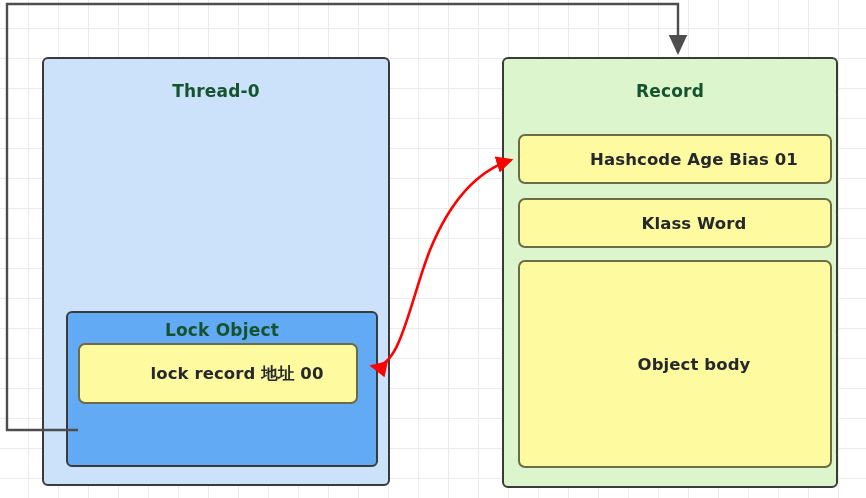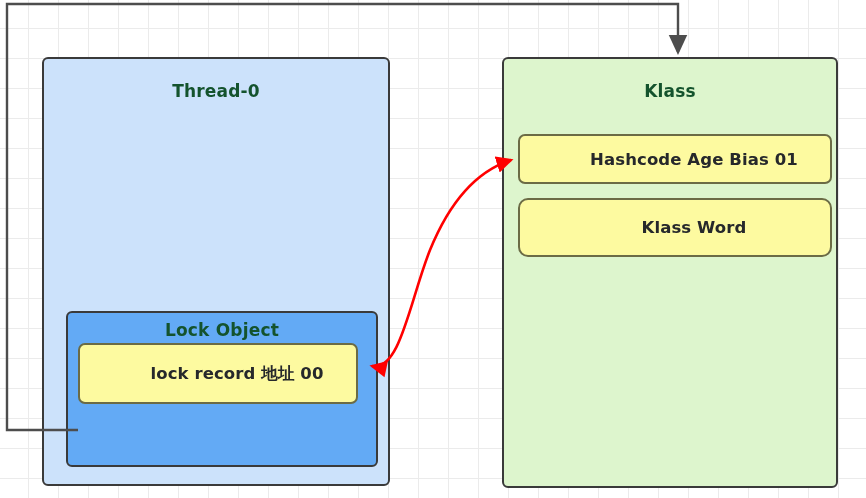--- a/index.html
+++ b/index.html
@@ -91,21 +91,21 @@
   #object-box {
     left: 502px;
     top: 57px;
     width: 336px;
     height: 431px;
     background: #ddf5cd;
   }
   #object-title { top: 22px; }
 
   #hashcode-cell  { left: 518px; top: 134px; width: 314px; height: 50px; }
-  #klass-word-cell{ left: 518px; top: 198px; width: 314px; height: 59px; border-radius: 10px; }
+  #klass-word-cell{ left: 518px; top: 198px; width: 314px; height: 50px; }
   #object-body-cell { left: 518px; top: 260px; width: 314px; height: 208px; }
 
   
   #connectors {
     position: absolute;
     left: 0;
     top: 0;
     width: 866px;
     height: 498px;
     pointer-events: none;
@@ -123,31 +123,34 @@
   <div class="node" id="lock-record-box">
     <div class="node-title" id="lock-record-title">Lock Object</div>
   </div>
 
   <div class="ycell" id="lock-record-addr">
     <span class="cell-label">lock record 地址 00</span>
   </div>
 
 
   <div class="node" id="object-box">
-    <div class="node-title" id="object-title">Klass</div>
+    <div class="node-title" id="object-title">Record</div>
   </div>
 
   <div class="ycell" id="hashcode-cell">
     <span class="cell-label">Hashcode Age Bias 01</span>
   </div>
 
   <div class="ycell" id="klass-word-cell">
     <span class="cell-label">Klass Word</span>
   </div>
 
+  <div class="ycell" id="object-body-cell">
+    <span class="cell-label">Object body</span>
+  </div>
 
   <svg id="connectors" viewBox="0 0 866 498" xmlns="http://www.w3.org/2000/svg">
     <defs>
       <marker id="arrow-gray" markerWidth="9" markerHeight="9" refX="7.2" refY="4.5" orient="auto" markerUnits="strokeWidth">
         <path d="M0,0.6 L8.4,4.5 L0,8.4 z" fill="#4d4d4d"></path>
       </marker>
       <marker id="arrow-red-end" markerWidth="7" markerHeight="7" refX="5.6" refY="3.5" orient="auto" markerUnits="strokeWidth">
         <path d="M0,0.3 L6.6,3.5 L0,6.7 z" fill="#ff0000"></path>
       </marker>
       <marker id="arrow-red-start" markerWidth="7" markerHeight="7" refX="1.0" refY="3.5" orient="auto" markerUnits="strokeWidth">

